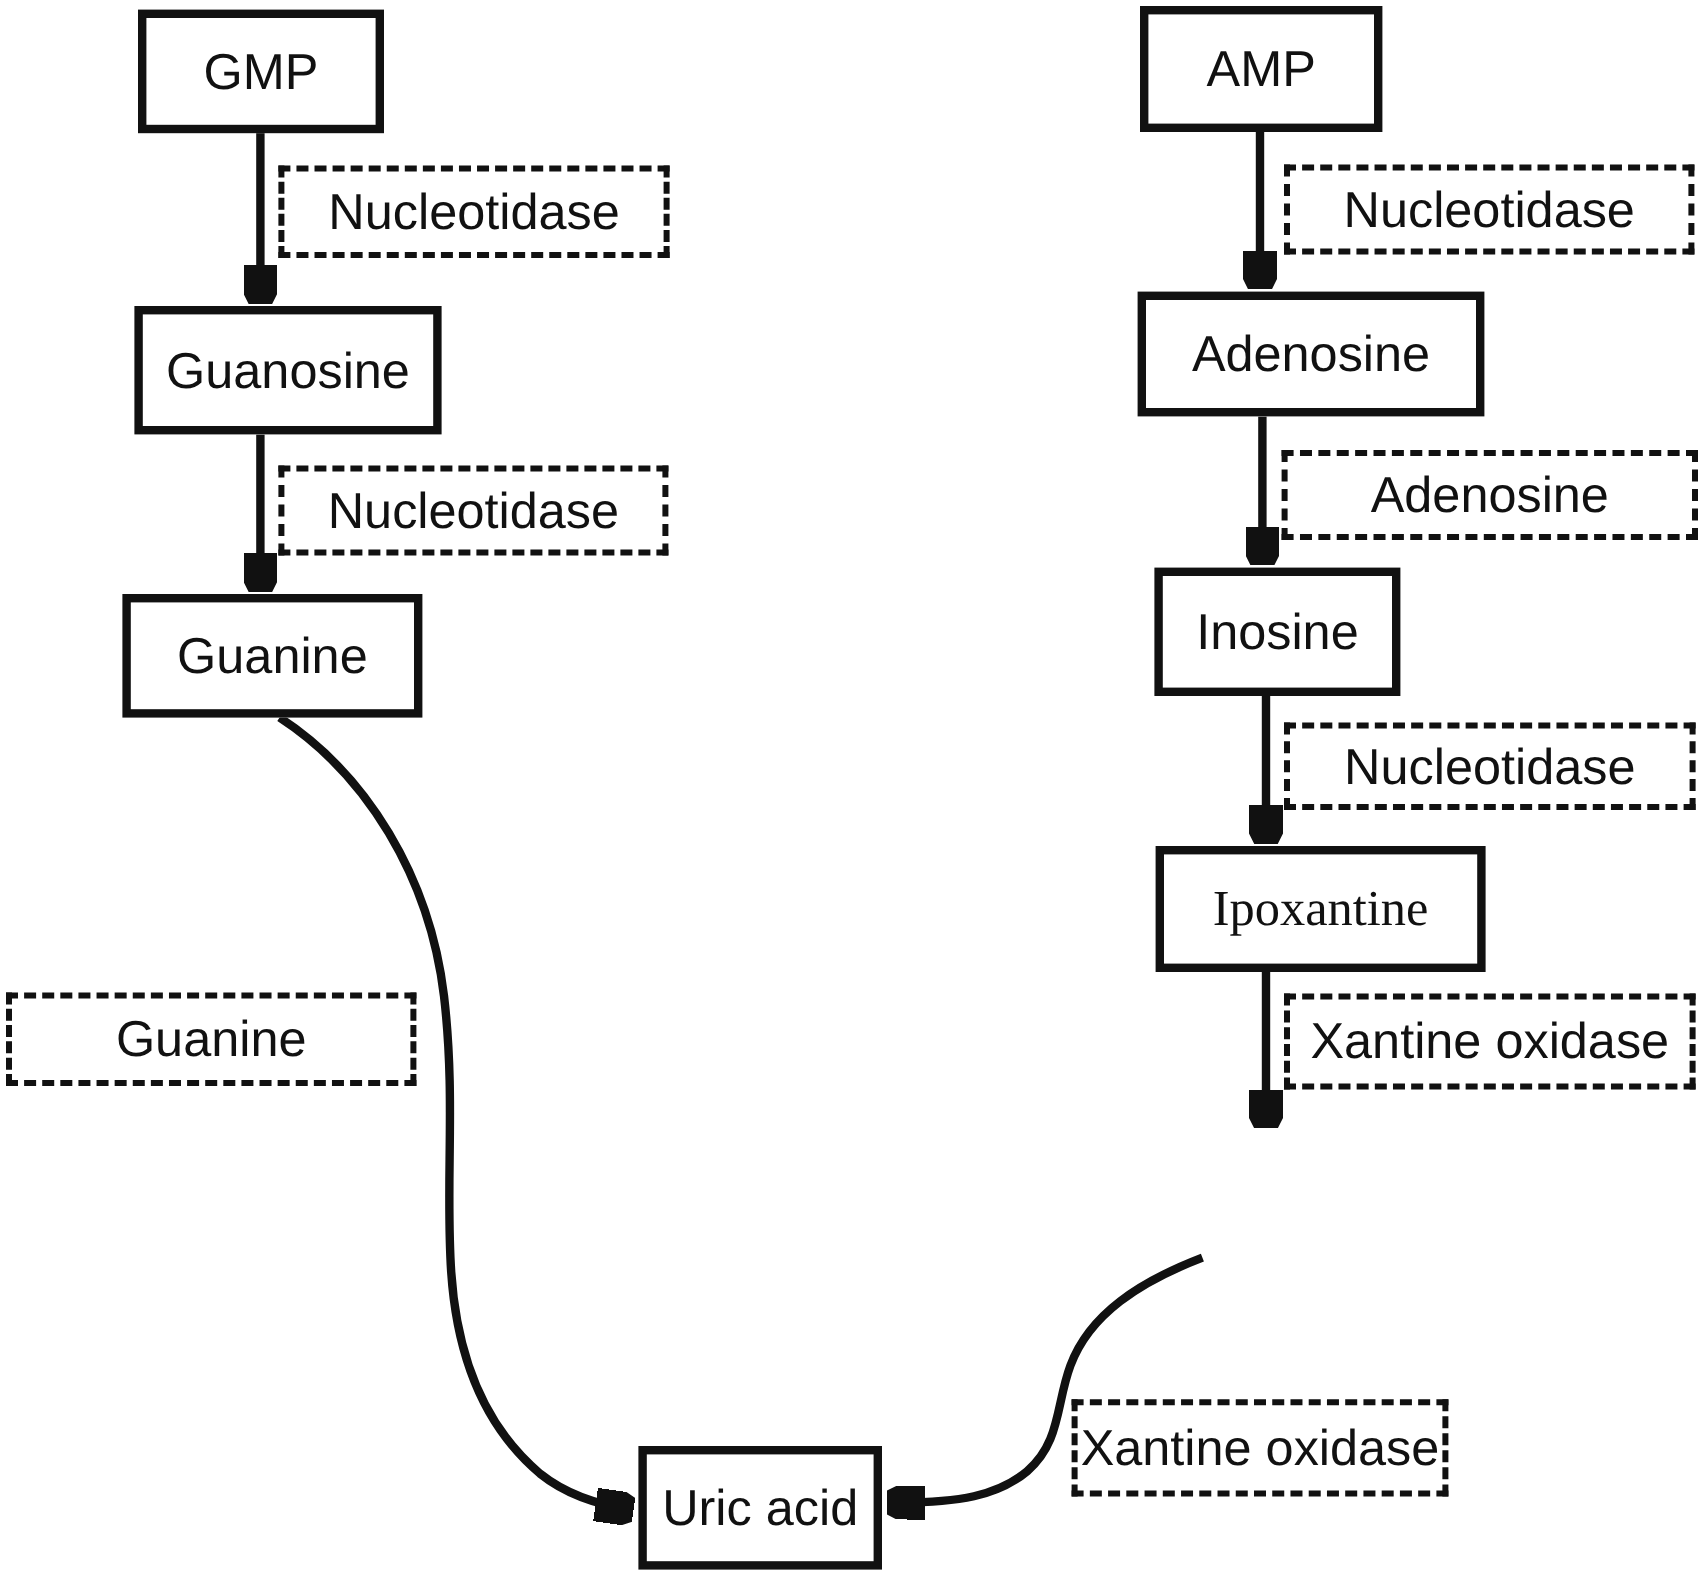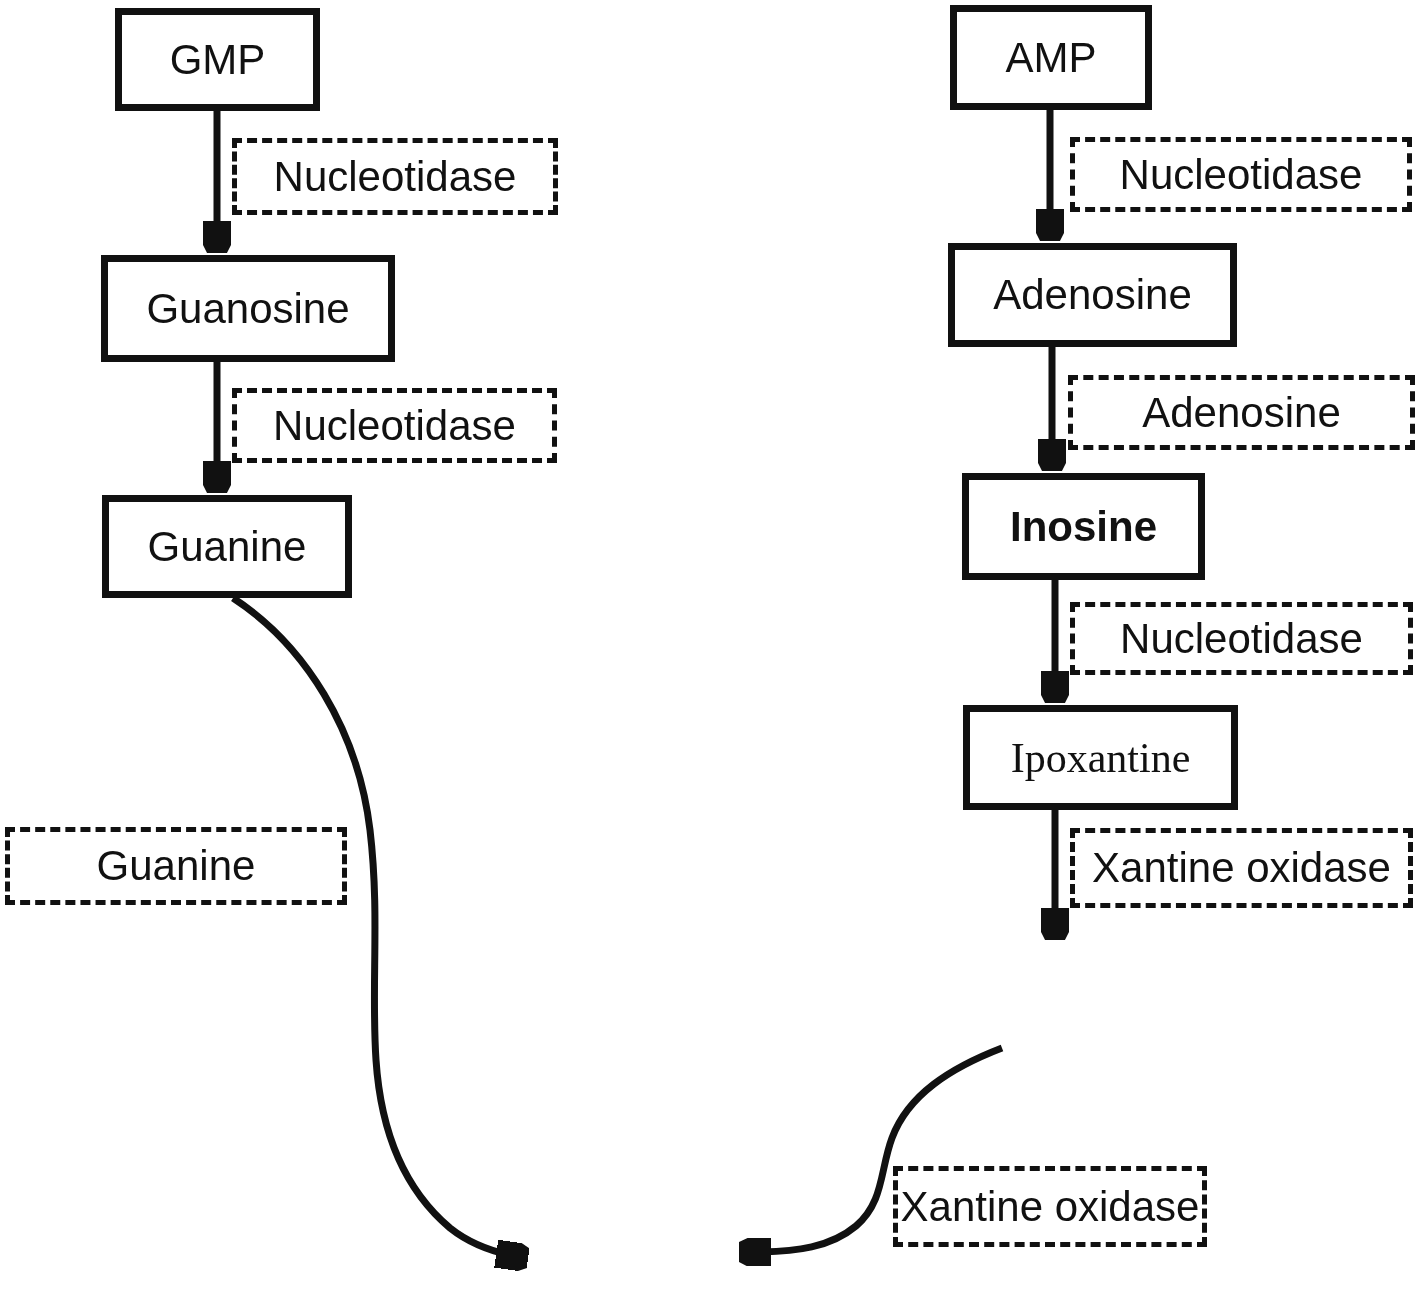--- a/index.html
+++ b/index.html
@@ -30,25 +30,25 @@
   }
   .node {
     border: 7px solid #111111;
   }
   .enzyme {
     border: 5px dashed #111111;
   }
 
   
   #node-gmp        { left:115px;  top:8px;    width:205px; height:103px; }
-  #node-guanosine  { left:101px;  top:255px;  width:294px; height:107px;align-items:center; }
+  #node-guanosine  { left:112px;  top:255px;  width:256px; height:107px;align-items:center; }
   #node-guanine    { left:102px;  top:495px;  width:250px; height:103px; }
   #node-amp        { left:950px;  top:5px;    width:202px; height:105px;align-items:center; }
   #node-adenosine  { left:948px;  top:243px;  width:289px; height:104px; }
-  #node-inosine    { left:962px;  top:473px;  width:243px; height:107px;font-weight:bold; }
+  #node-inosine    { left:962px;  top:473px;  width:205px; height:107px; }
   #node-ipoxantine { left:963px;  top:705px;  width:275px; height:105px;font-family:Liberation Serif, serif; }
   #node-xantine    { left:953px;  top:942px;  width:189px; height:106px; }
   #node-uric-acid  { left:532px;  top:1205px; width:203px; height:103px; }
 
   
   #enzyme-gmp-guanosine       { left:232px;  top:138px;  width:326px; height:77px; }
   #enzyme-guanosine-guanine   { left:232px;  top:388px;  width:325px; height:75px; }
   #enzyme-guanine-uric        { left:5px;    top:827px;  width:342px; height:78px; }
   #enzyme-amp-adenosine       { left:1070px; top:137px;  width:342px; height:75px; }
   #enzyme-adenosine-inosine   { left:1068px; top:375px;  width:347px; height:75px; }
@@ -111,20 +111,23 @@
   </div>
   <div class="node" id="node-adenosine">
     <span>Adenosine</span>
   </div>
   <div class="node" id="node-inosine">
     <span>Inosine</span>
   </div>
   <div class="node" id="node-ipoxantine">
     <span>Ipoxantine</span>
   </div>
+  <div class="node" id="node-uric-acid">
+    <span>Uric acid</span>
+  </div>
 
   <div class="enzyme" id="enzyme-gmp-guanosine">
     <span>Nucleotidase</span>
   </div>
   <div class="enzyme" id="enzyme-guanosine-guanine">
     <span>Nucleotidase</span>
   </div>
   <div class="enzyme" id="enzyme-guanine-uric">
     <span>Guanine</span>
   </div>

